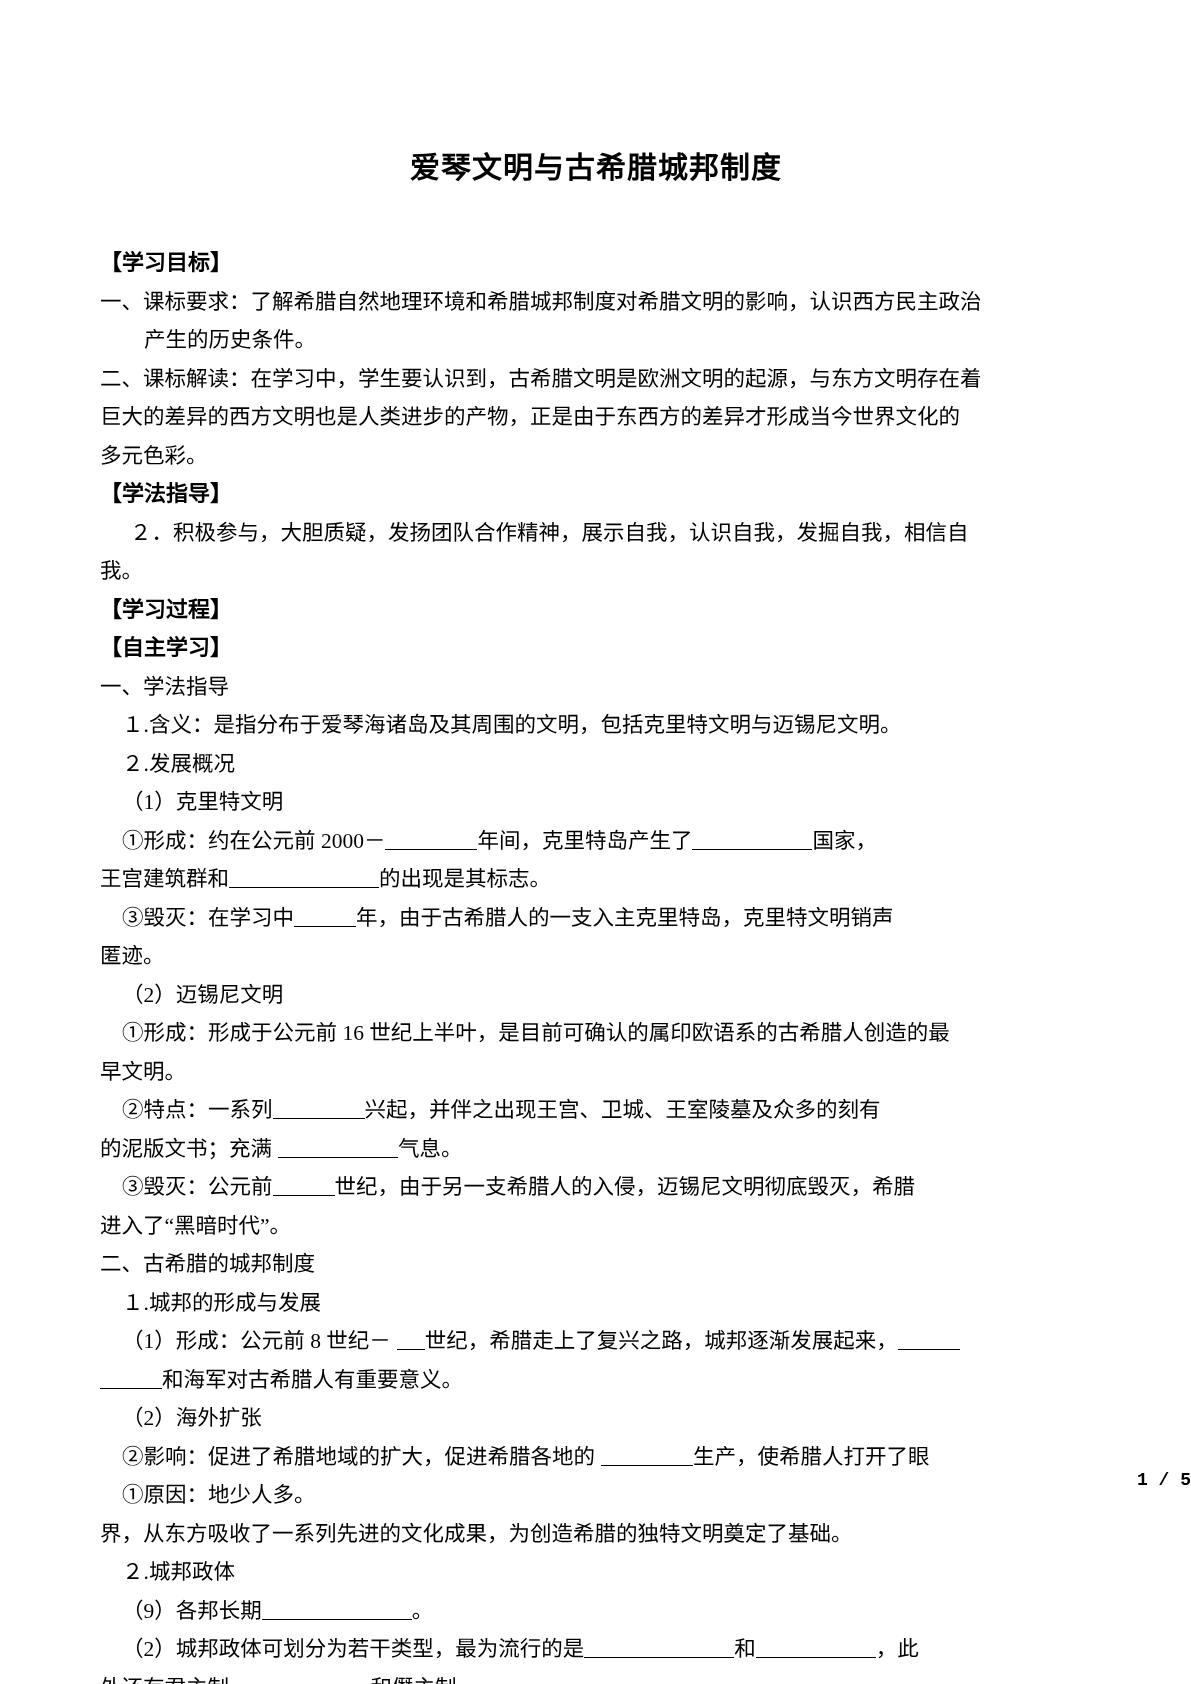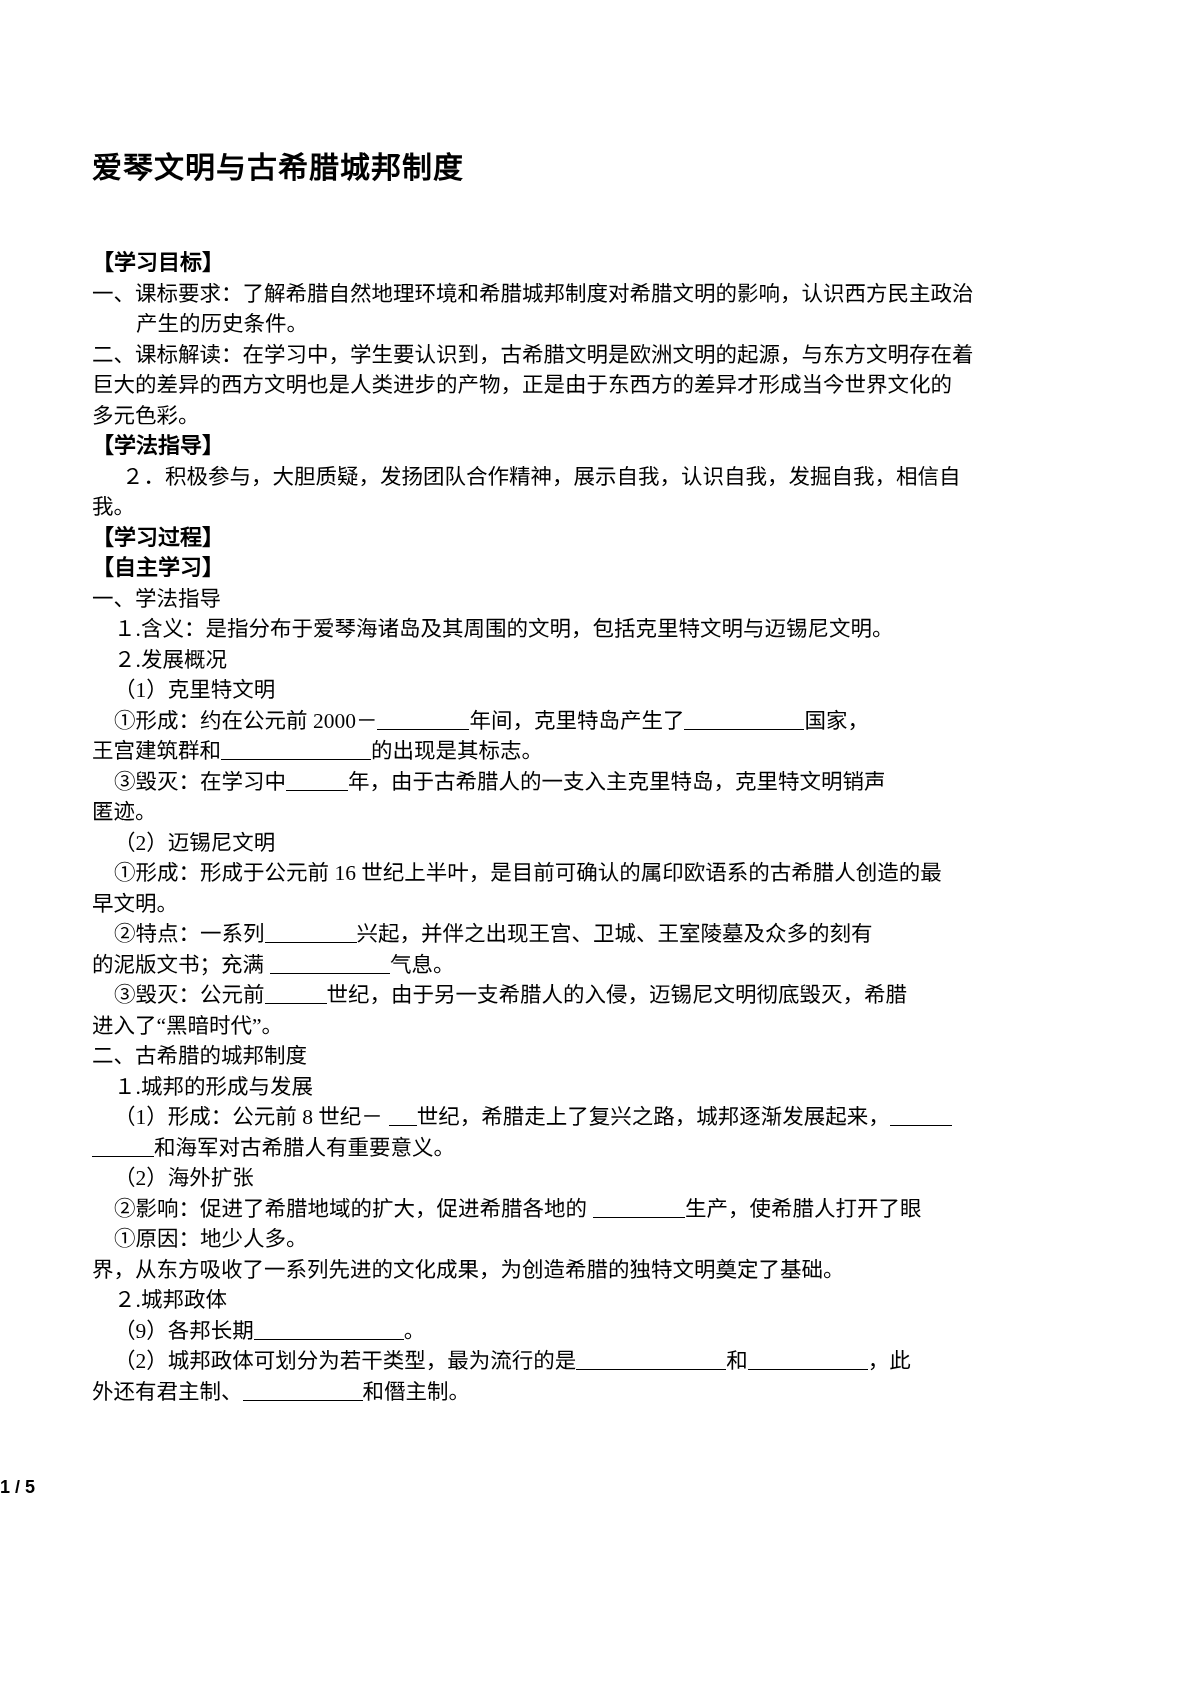--- a/index.html
+++ b/index.html
@@ -20,34 +20,35 @@
     box-sizing: border-box;
     overflow: hidden;
   }
   .content {
     position: absolute;
     left: 92px;
     top: 0;
     width: 1008px;
   }
   .doc-title {
+    text-align: center;
     font-size: 30px;
     font-weight: bold;
     letter-spacing: 1px;
     margin-top: 150px;
     line-height: 1.2;
   }
   .body-text {
     margin-top: 62px;
     font-size: 21.5px;
     line-height: 30.5px;
     text-align: justify;
   }
   .para {
-    margin: 0;
+    margin: 8px;
     padding: 0;
     text-indent: 0;
   }
   .sec-head {
     font-weight: bold;
     font-size: 22px;
     letter-spacing: 0px;
   }
   .ind2 { padding-left: 22px; }
   .ind3 { padding-left: 30px; }
@@ -70,25 +71,24 @@
   .b-md  { width: 92px; }
   .b-lg  { width: 120px; }
   .b-xl  { width: 150px; }
   .b-tiny{ width: 28px; }
   .gap { display: inline-block; width: 6px; }
   .footer {
     position: absolute;
     left: 0;
     right: 0;
     top: 1470px;
-    text-align: left;
+    text-align: right;
     font-size: 18px;
     font-weight: bold;
-    font-family: Liberation Sans, sans-serif;
-    margin-top: 7px;
+    font-family: Liberation Mono, monospace;
   }
 </style>
 </head>
 <body>
 
 <div class="page">
 
   <div class="content">
 
     <h1 class="doc-title">爱琴文明与古希腊城邦制度</h1>

